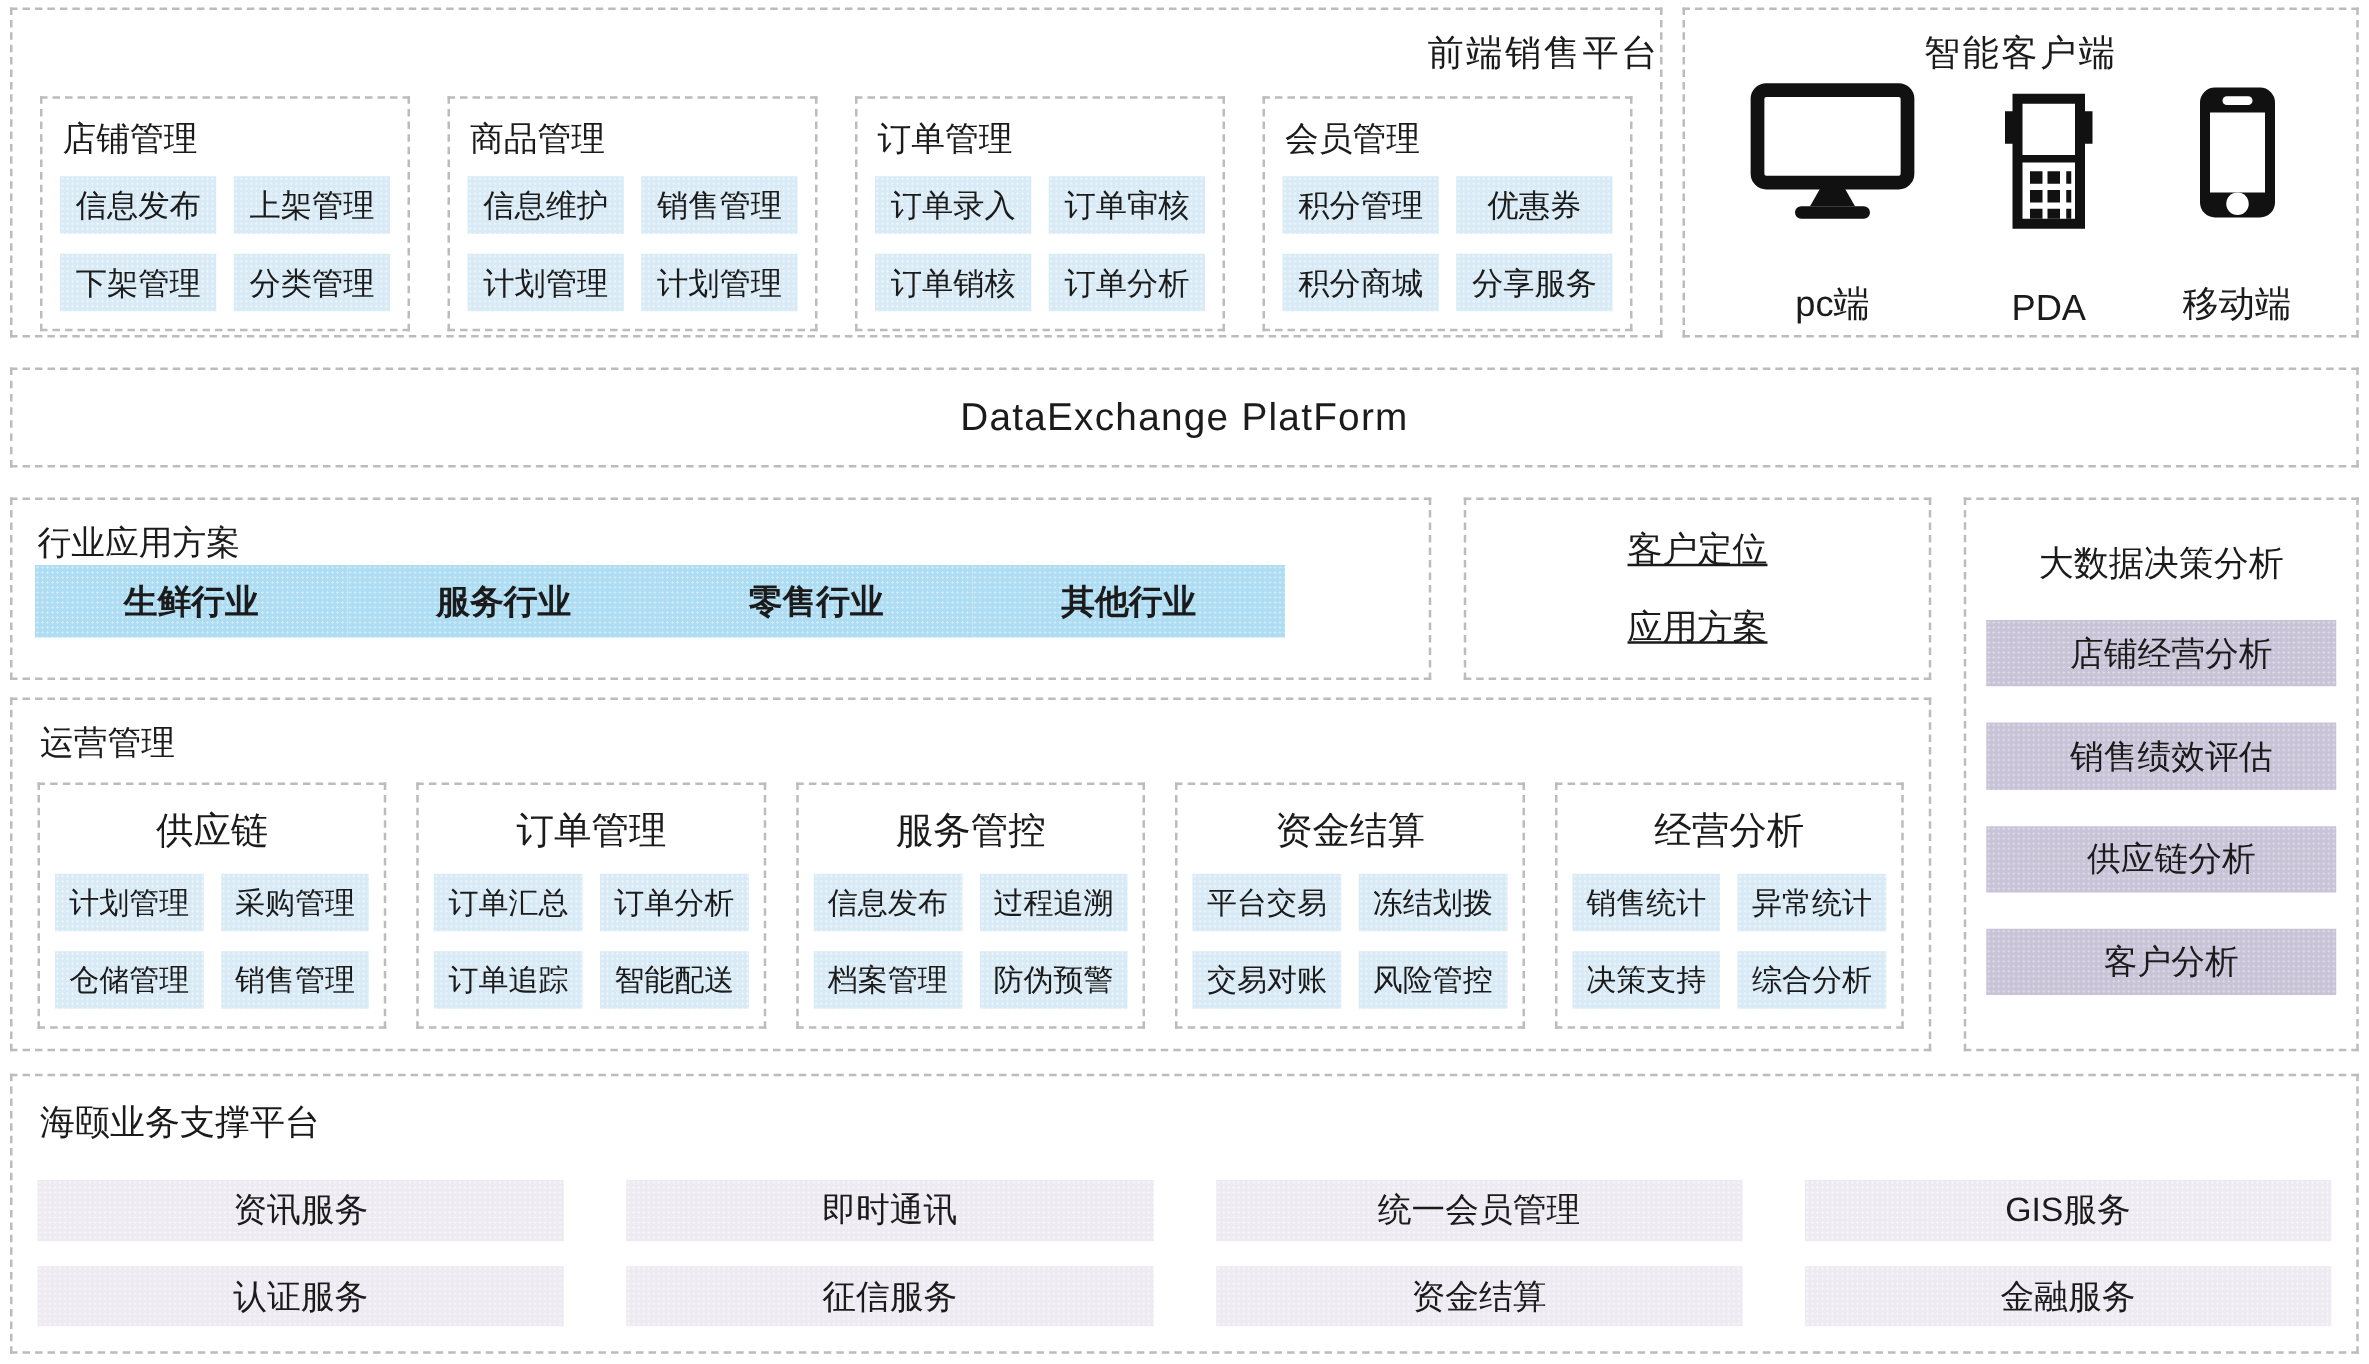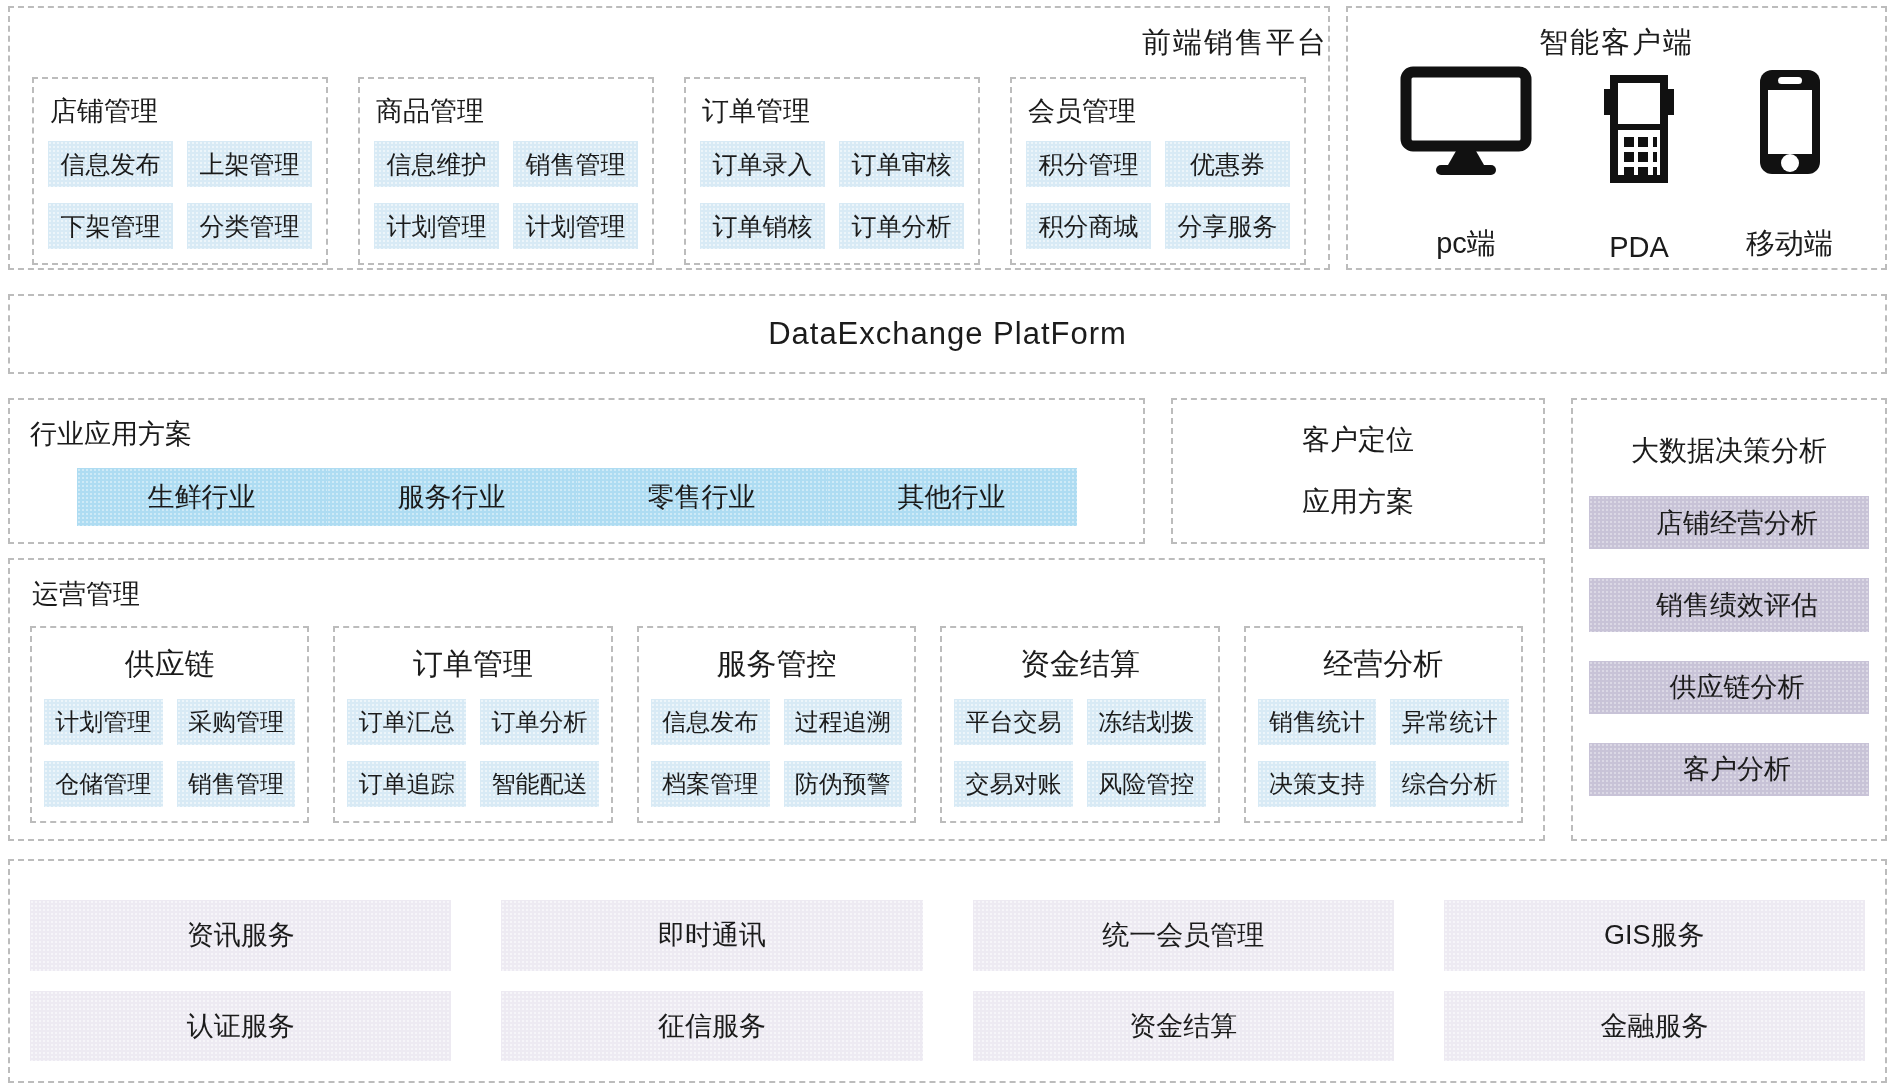--- a/index.html
+++ b/index.html
@@ -41,31 +41,31 @@
   .band { height: 80px; margin-top: 24px; display: flex; align-items: center; justify-content: center;
           font-size: 31px; letter-spacing: 1px; }
 
   
   .mid { display: flex; gap: 26px; margin-top: 24px; height: 443px; }
   .mid-left { width: 1537px; display: flex; flex-direction: column; }
   .row3 { display: flex; gap: 26px; height: 152px; }
 
   .industry-box { width: 1137px; padding: 12px 16px; }
   .industry-title { font-size: 27px; margin: 4px 0 0 4px; }
-  .industry-btns { display: flex; justify-content: center; margin-top: 16px; padding: 0 2px; }
+  .industry-btns { display: flex; justify-content: flex-start; padding: 0 2px; font-weight: bold; }
   .industry-btn {
     width: 250px; height: 58px;
     background-color: #aedcf2;
     background-image: radial-gradient(rgba(255,255,255,.4) .8px, transparent .9px);
     background-size: 4px 4px;
     display: flex; align-items: center; justify-content: center; font-size: 27px;
   }
 
   .customer-box { flex: 1; display: flex; flex-direction: column; align-items: center; justify-content: center; gap: 24px;
-                  font-size: 28px; }
+                  font-size: 28px; text-decoration: underline; }
 
   .ops-box { flex: 1; margin-top: 14px; padding: 12px 20px 16px; display: flex; flex-direction: column; }
   .ops-title { font-size: 27px; margin: 4px 0 0 2px; }
   .ops-groups { flex: 1; display: flex; gap: 24px; margin-top: 14px; }
   .ops-group { flex: 1; border: 2px dashed #bcbcbc; padding: 10px 12px 14px; display: flex; flex-direction: column; }
   .ops-group-title { text-align: center; font-size: 30px; margin: 6px 0 14px; }
   .ops-group .tag { font-size: 24px; }
 
   .bigdata-box { width: 316px; padding: 14px 16px; display: flex; flex-direction: column; }
   .bigdata-title { text-align: center; font-size: 28px; margin: 18px 0 26px; }
@@ -279,20 +279,21 @@
     <div class="bigdata-box dashed">
       <div class="bigdata-title">大数据决策分析</div>
       <div class="bd-item">店铺经营分析</div>
       <div class="bd-item">销售绩效评估</div>
       <div class="bd-item">供应链分析</div>
       <div class="bd-item">客户分析</div>
     </div>
   </div>
 
   <div class="support-box dashed">
+    <div class="support-title">海颐业务支撑平台</div>
     <div class="support-grid">
       <div class="svc-item">资讯服务</div>
       <div class="svc-item">即时通讯</div>
       <div class="svc-item">统一会员管理</div>
       <div class="svc-item">GIS服务</div>
       <div class="svc-item">认证服务</div>
       <div class="svc-item">征信服务</div>
       <div class="svc-item">资金结算</div>
       <div class="svc-item">金融服务</div>
     </div>

